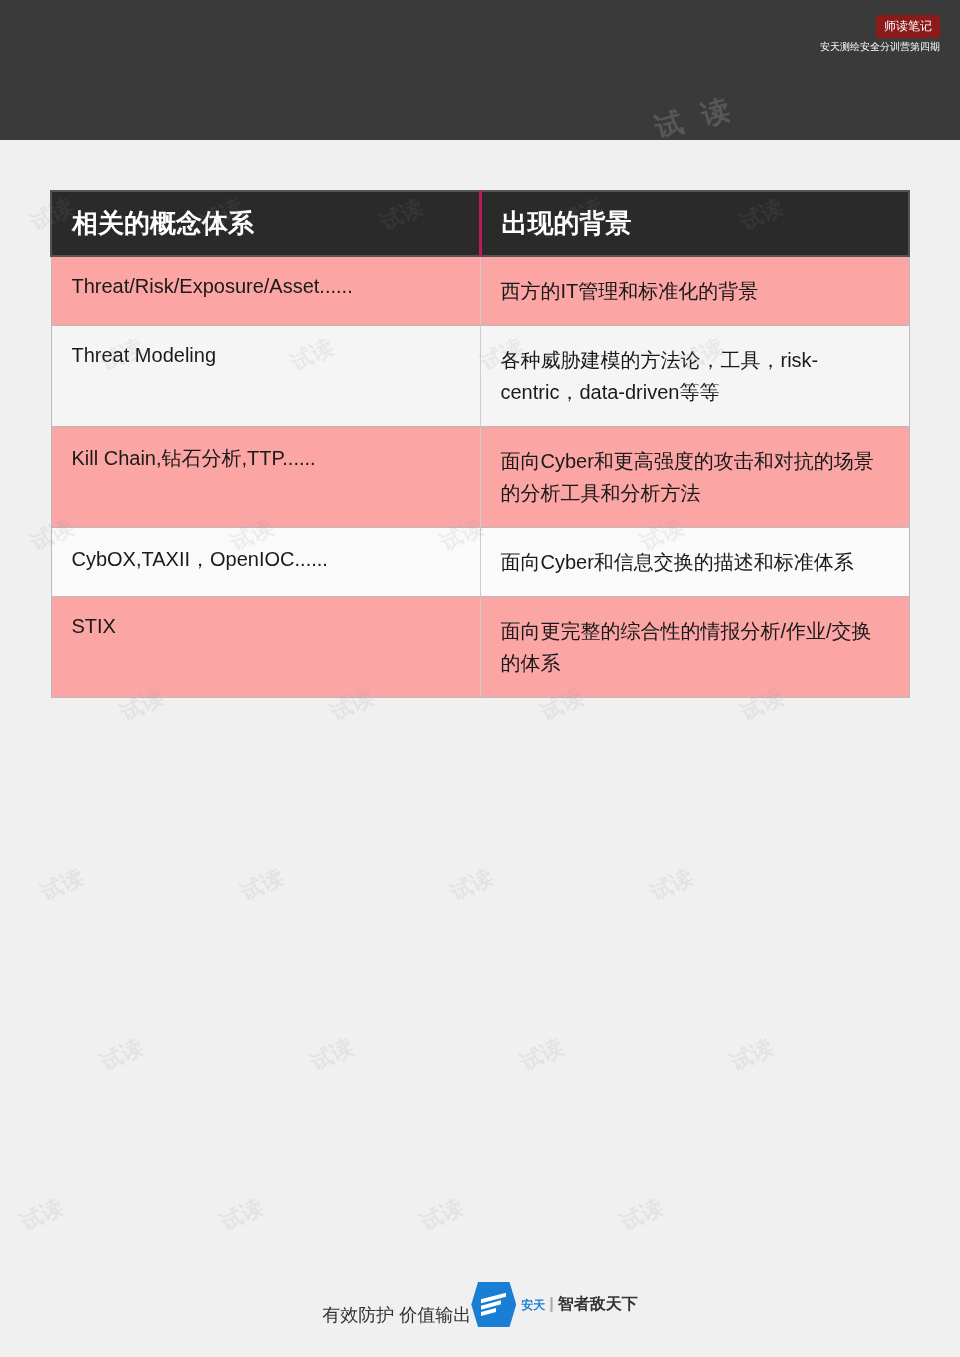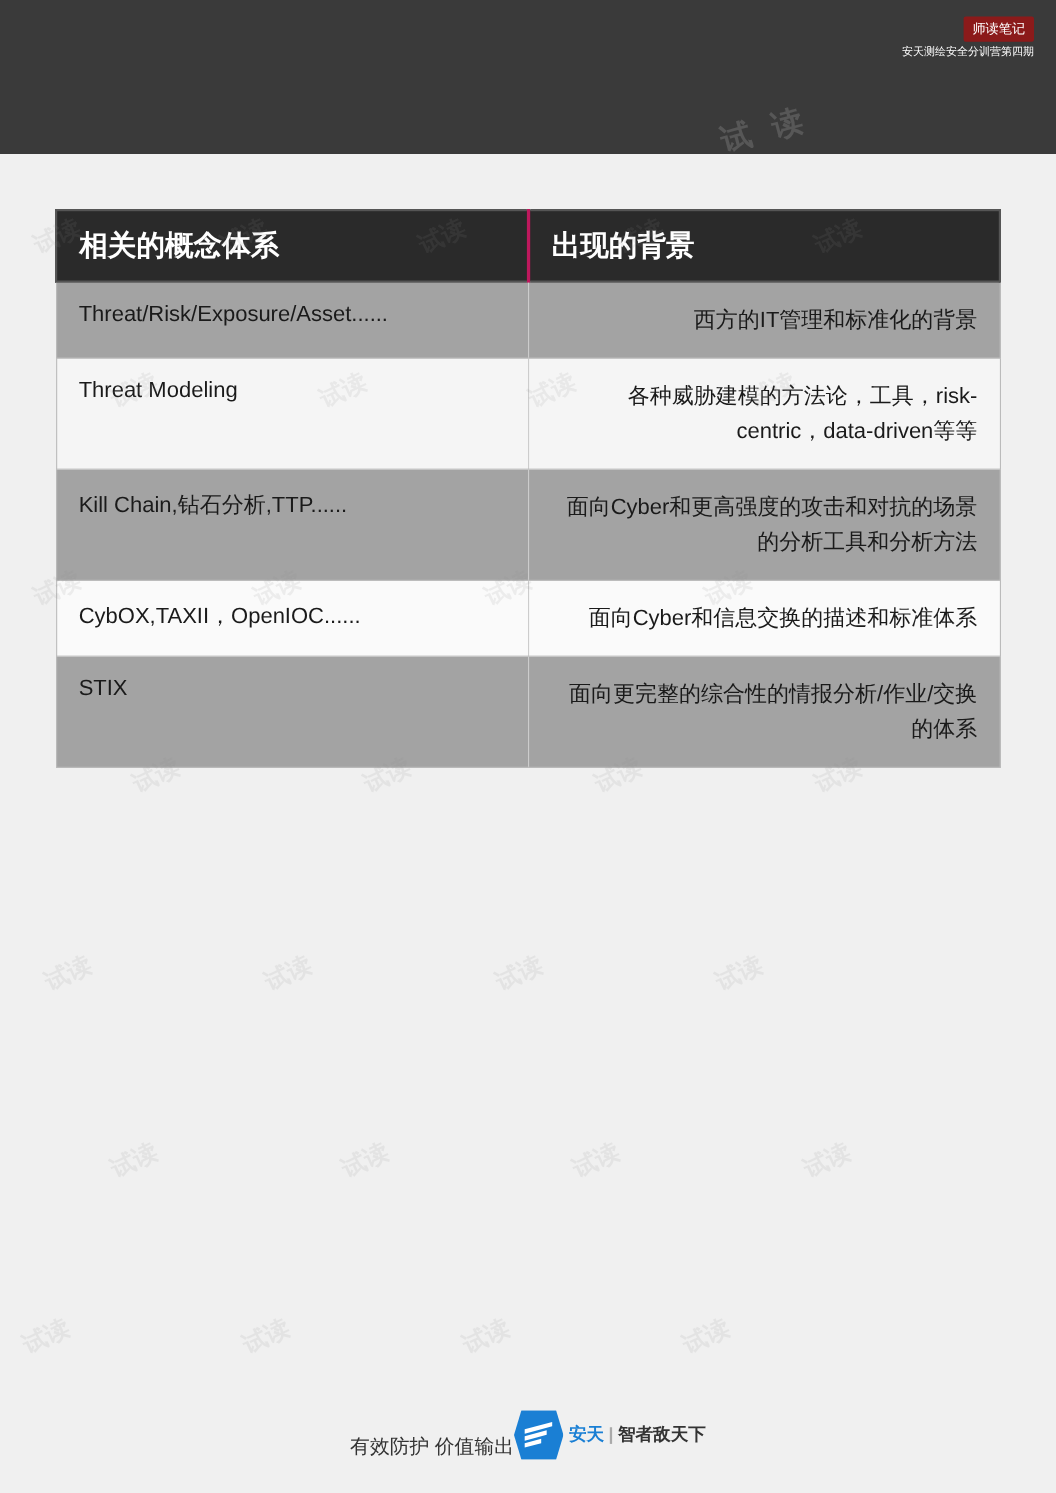--- a/index.html
+++ b/index.html
@@ -142,35 +142,34 @@
 
     .concept-table th.right-header {
       width: 50%;
     }
 
     .concept-table td {
       padding: 18px 20px;
       font-size: 20px;
       vertical-align: top;
       border: 1px solid #bbb;
-      background: #a3a3a3;
+      background: #fca5a5;
     }
 
     .concept-table td.left-cell {
       width: 50%;
       border-right: 1px solid #ccc;
       color: #1a1a1a;
       font-weight: 500;
     }
 
     .concept-table td.right-cell {
       width: 50%;
       color: #1a1a1a;
       line-height: 1.6;
-      text-align: right;
     }
 
     .concept-table tr:nth-child(even) td {
       background: #fafafa;
     }
 
     
     .threat-modeling-row td {
       background: #f5f5f5 !important;
       margin-left: 12px;
@@ -228,21 +227,21 @@
     .footer-logo-stripe:nth-child(3) { width: 60%; }
 
     .footer-company-text {
       font-size: 16px;
       color: #1a1a1a;
       font-weight: bold;
     }
 
     .footer-company-text .antiy {
       color: #1a7fd4;
-      font-size: 16px;
+      font-size: 12px;
     }
 
     .footer-company-text .divider {
       color: #aaa;
       margin: 0 4px;
     }
 
     .footer-company-text .tagline {
       color: #333;
     }

